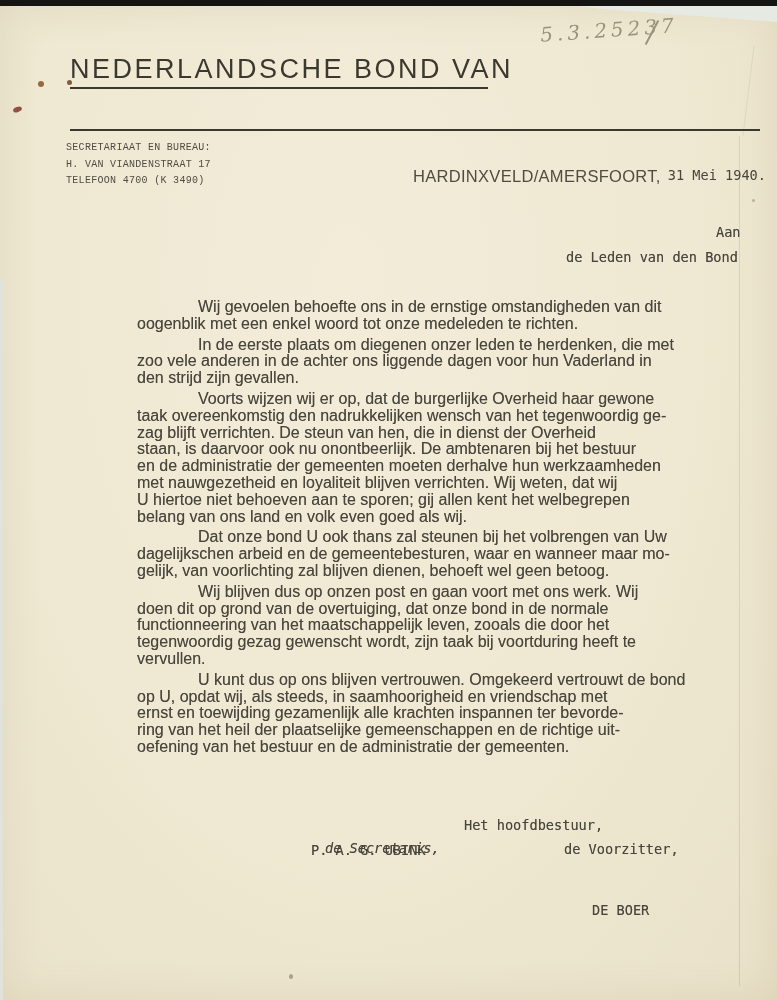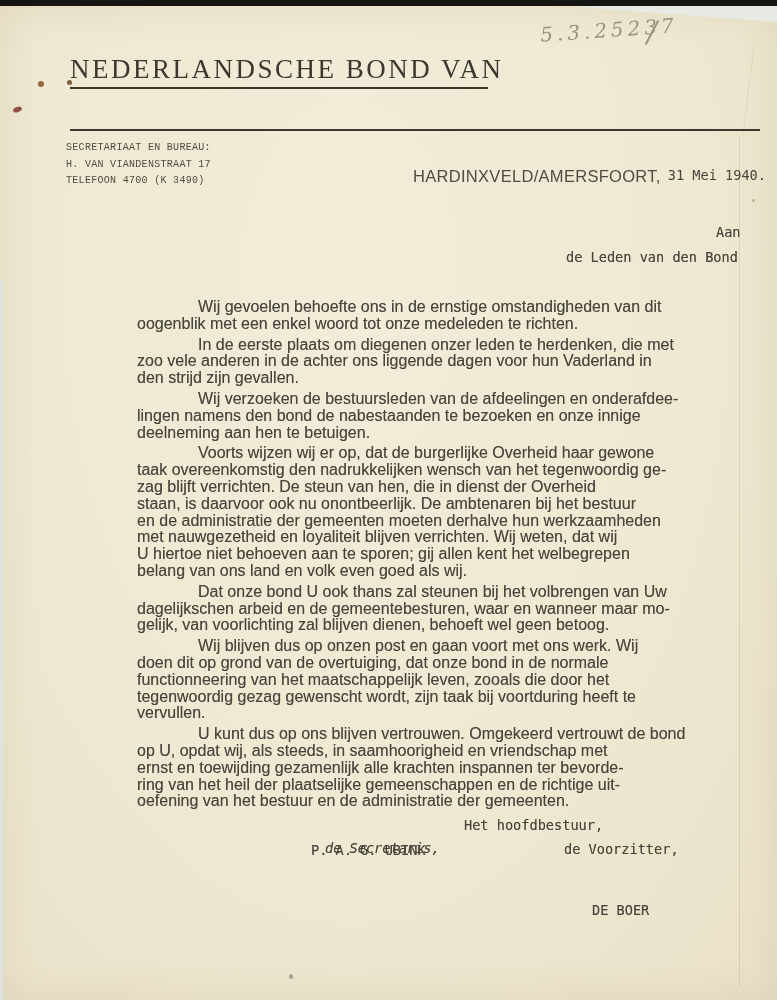--- a/index.html
+++ b/index.html
@@ -54,21 +54,21 @@
     transform: rotate(-4deg); z-index: 7; white-space: nowrap;
   }
   .hw-slash {
     position: absolute; left: 651px; top: 13px; width: 2px; height: 27px;
     background: #99927d; transform: rotate(28deg); z-index: 7;
   }
 
   
   .lh-line1 {
     position: absolute; left: 70px; top: 48px;
-    font-family: Liberation Serif, serif; font-size: 27px;
+    font-family: Liberation Sans, sans-serif; font-size: 27px;
     letter-spacing: 2.5px; color: #3a382f; white-space: nowrap; z-index: 7;
   }
   .lh-rule1 {
     position: absolute; left: 70px; top: 81px; width: 418px; height: 2px;
     background: #3a382f; z-index: 7;
   }
   .lh-line2 {
     position: absolute; left: 70px; top: 86px; display: flex;
     align-items: baseline; white-space: nowrap; z-index: 7;
     font-family: "Liberation Serif", serif; color: #3a382f;
@@ -158,23 +158,20 @@
 
     <div class="typed addr-1">Aan</div>
     <div class="typed addr-2">de Leden van den Bond</div>
 
     <div class="letter-body">
       <p>Wij gevoelen behoefte ons in de ernstige omstandigheden van dit
 oogenblik met een enkel woord tot onze medeleden te richten.</p>
       <p>In de eerste plaats om diegenen onzer leden te herdenken, die met
 zoo vele anderen in de achter ons liggende dagen voor hun Vaderland in
 den strijd zijn gevallen.</p>
-      <p>Wij verzoeken de bestuursleden van de afdeelingen en onderafdee-
-lingen namens den bond de nabestaanden te bezoeken en onze innige
-deelneming aan hen te betuigen.</p>
       <p>Voorts wijzen wij er op, dat de burgerlijke Overheid haar gewone
 taak overeenkomstig den nadrukkelijken wensch van het tegenwoordig ge-
 zag blijft verrichten. De steun van hen, die in dienst der Overheid
 staan, is daarvoor ook nu onontbeerlijk. De ambtenaren bij het bestuur
 en de administratie der gemeenten moeten derhalve hun werkzaamheden
 met nauwgezetheid en loyaliteit blijven verrichten. Wij weten, dat wij
 U hiertoe niet behoeven aan te sporen; gij allen kent het welbegrepen
 belang van ons land en volk even goed als wij.</p>
       <p>Dat onze bond U ook thans zal steunen bij het volbrengen van Uw
 dagelijkschen arbeid en de gemeentebesturen, waar en wanneer maar mo-

